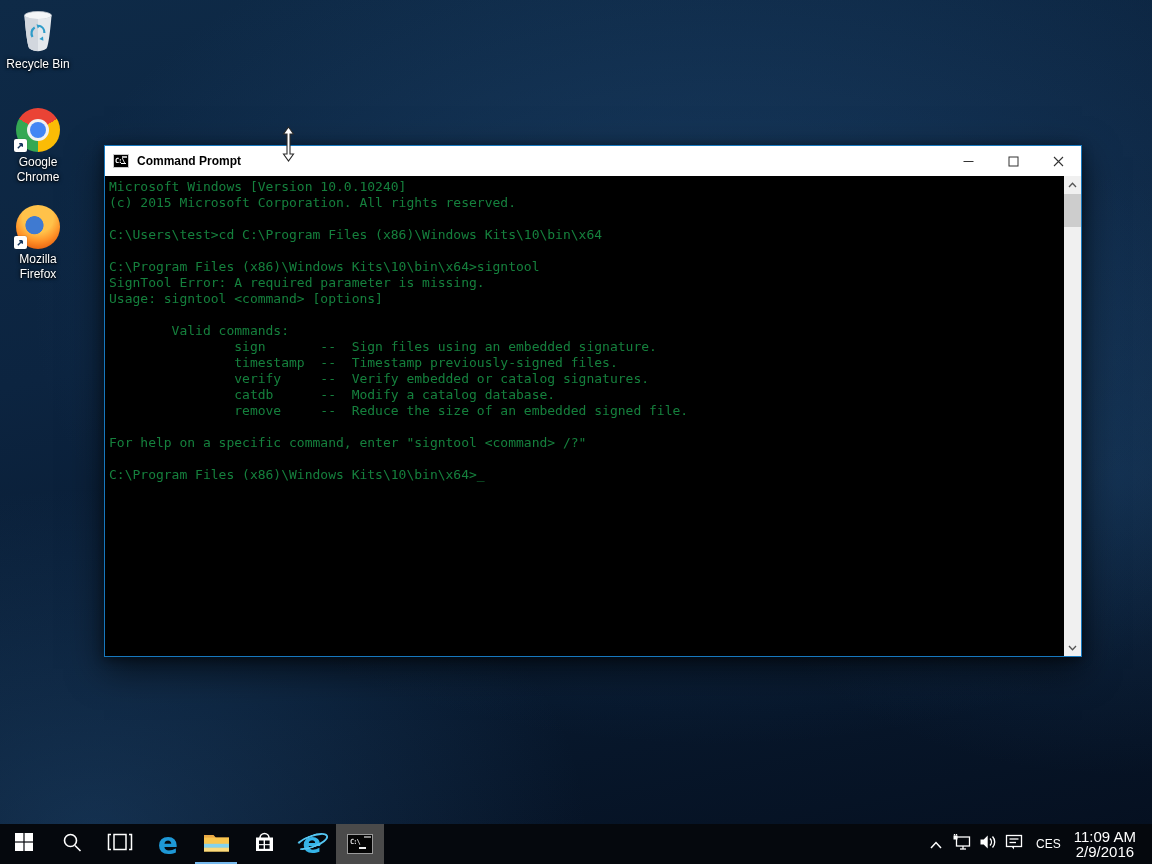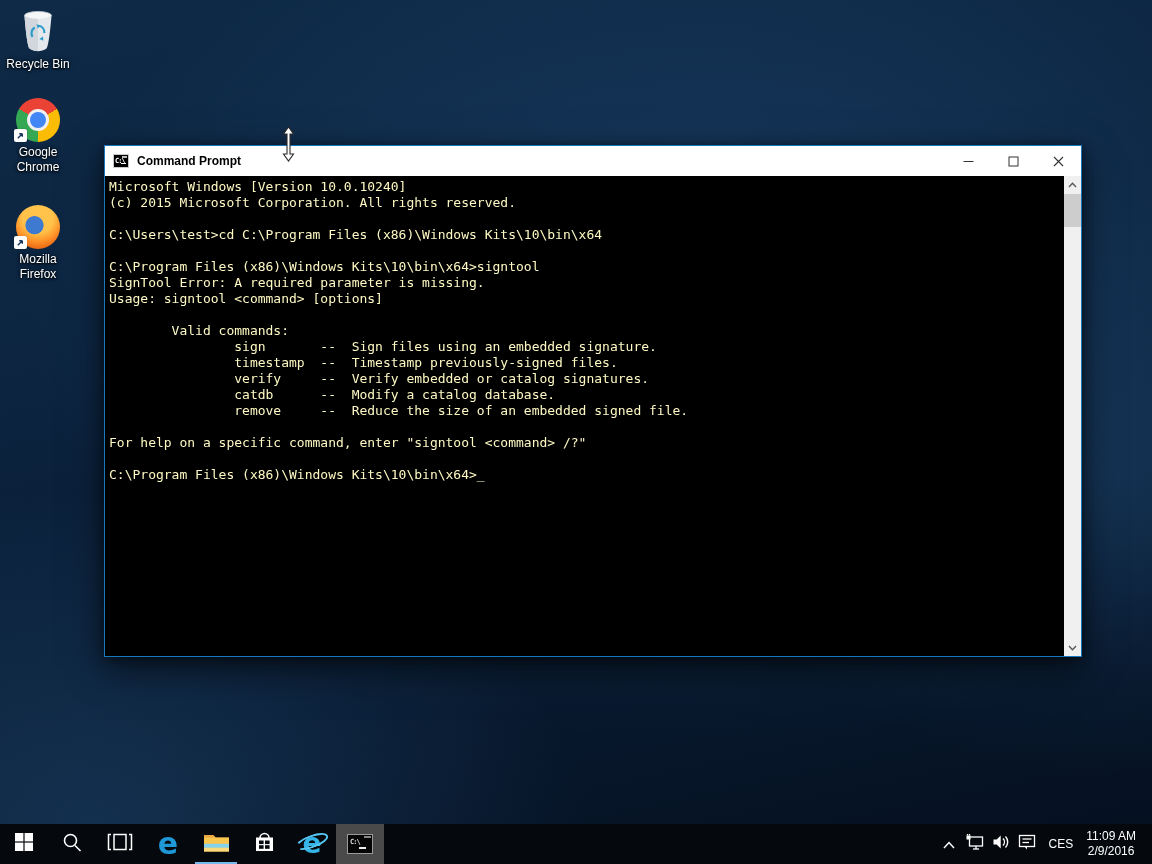--- a/index.html
+++ b/index.html
@@ -36,21 +36,21 @@
     box-shadow:0 12px 34px rgba(0,0,0,.6), 0 2px 10px rgba(0,0,0,.45); }
   .titlebar { height:30px; background:#fff; display:flex; align-items:center; }
   .tb-icon { margin-left:8px; width:16px; height:14px; position:relative; background:#000; border:1px solid #c9c9c9; }
   .tb-icon .cbar { position:absolute; top:1px; right:1px; width:5px; height:2px; background:#bbb; }
   .tb-icon .ctext { position:absolute; top:2px; left:1px; font:bold 7px "DejaVu Sans Mono", monospace; color:#fff; letter-spacing:-1px; }
   .tb-icon .cdash { position:absolute; bottom:3px; left:7px; width:5px; height:1.5px; background:#fff; }
   .tb-title { margin-left:8px; font-size:12px; color:#000;font-weight:bold; }
   .tb-controls { margin-left:auto; display:flex; height:100%; }
   .ctrl { width:45px; height:100%; display:flex; align-items:center; justify-content:center; }
   .console { position:absolute; left:0; top:30px; right:17px; bottom:0; background:#000; overflow:hidden; }
-  .console pre { font:13px/16px "DejaVu Sans Mono", monospace; color:#fef9c3; padding:3px 0 0 4px; white-space:pre; }
+  .console pre { font:13px/16px "DejaVu Sans Mono", monospace; color:#15803d; padding:3px 0 0 4px; white-space:pre; }
   .scrollbar { position:absolute; top:30px; right:0; bottom:0; width:17px; background:#f0f0f0; }
   .sb-btn { position:absolute; left:0; width:17px; height:17px; display:flex; align-items:center; justify-content:center; }
   .sb-btn.up { top:0; } .sb-btn.down { bottom:0; }
   .sb-thumb { position:absolute; left:0; top:18px; width:17px; height:33px; background:#cdcdcd; }
 
   
   .ns-cursor { position:absolute; left:280px; top:126px; z-index:50; }
 
   
   .taskbar { position:absolute; left:0; bottom:0; width:1152px; height:40px; background:#05080d;
@@ -65,21 +65,21 @@
   .ie-ring { position:absolute; left:-1px; top:7px; width:34px; height:13px; border:2px solid #55c6f2;
     border-radius:50%; transform:rotate(-20deg); border-left-color:transparent; }
   .cmd-mini { width:26px; height:20px; background:#050505; border:1px solid #9b9b9b; position:relative; }
   .cmd-mini .bar { position:absolute; top:1px; right:1px; width:7px; height:2px; background:#888; }
   .cmd-mini .txt { position:absolute; top:3px; left:2px; font:bold 7px "DejaVu Sans Mono", monospace; color:#ddd; letter-spacing:-1px; }
   .cmd-mini .dash { position:absolute; bottom:4px; left:11px; width:7px; height:2px; background:#eee; }
 
   .tray { margin-left:auto; display:flex; align-items:center; padding-right:6px; }
   .tray-btn { width:26px; height:40px; display:flex; align-items:center; justify-content:center; }
   .tray-lang { color:#fff; font-size:12px; padding:0 9px; height:44px; display:flex; align-items:center; }
-  .tray-clock { color:#fff; font-size:12px; line-height:15px; text-align:center; padding:0 10px 0 4px; }
+  .tray-clock { color:#fff; font-size:15px; line-height:15px; text-align:center; padding:0 10px 0 4px; }
 </style>
 </head>
 <body>
 
 <div class="desk-icon" style="top:8px">
   <div class="di-img">
     <svg width="40" height="46" viewBox="0 0 40 46">
       <ellipse cx="20" cy="7.5" rx="13.5" ry="4" fill="#f4f6f8" stroke="#c2c8cf" stroke-width="0.8"></ellipse>
       <path d="M6.5 8 C7 14 9 38 11.5 40.5 C17 44 23 44 28.5 40.5 C31 38 33 14 33.5 8 C28 12 12 12 6.5 8 Z" fill="#e4e8ec"></path>
       <path d="M20 11 C15 11 9.5 9.9 6.5 8 C7 14 9 38 11.5 40.5 C14.2 42.3 17.1 43.1 20 43.1 Z" fill="#d2d7de"></path>
@@ -87,21 +87,21 @@
         <path d="M14.5 29 a7 7 0 0 1 2.2-9.5"></path>
         <path d="M21 17.8 a7 7 0 0 1 5.4 7.2"></path>
       </g>
       <path d="M18.5 16.2 l4.2 1.2 -3 3.2 Z" fill="#2f9cc9"></path>
       <path d="M25 28.5 l-3.7 2.4 4.1 1.9 Z" fill="#2f9cc9"></path>
     </svg>
   </div>
   <div class="di-label">Recycle Bin</div>
 </div>
 
-<div class="desk-icon" style="top:96px">
+<div class="desk-icon" style="top:106px">
   <div class="di-img">
     <div class="chrome-ball"></div>
     <span class="shortcut-overlay">
       <svg width="9" height="9" viewBox="0 0 10 10">
           <path d="M2 8 L7 3 M7 3 H3.6 M7 3 V6.4" stroke="#16365c" stroke-width="1.6" fill="none"></path>
         </svg>
     </span>
   </div>
   <div class="di-label">Google Chrome</div>
 </div>

